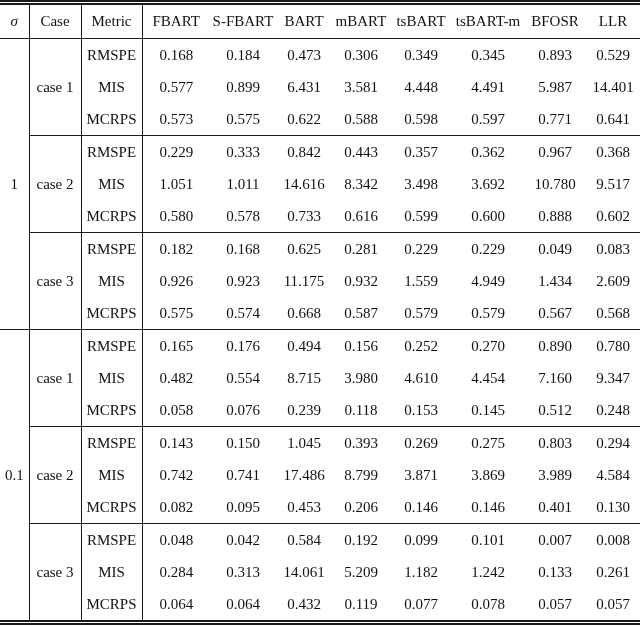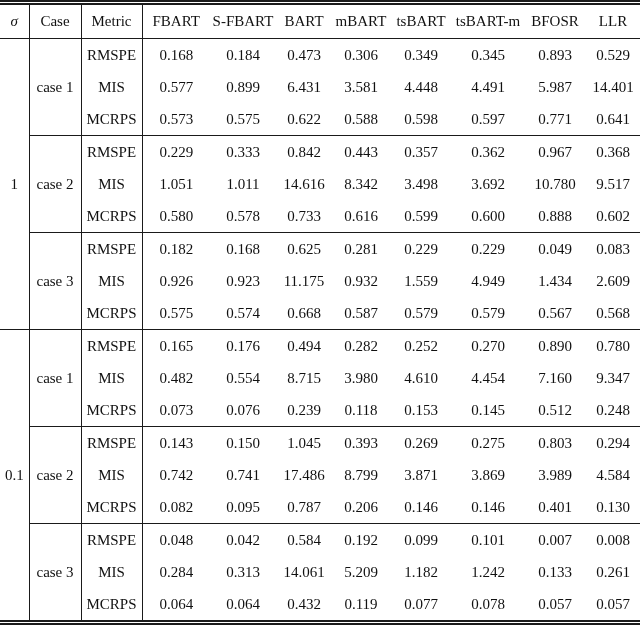--- a/index.html
+++ b/index.html
@@ -193,40 +193,40 @@
           <td class="bold">0.567</td>
           <td class="bold">0.568</td>
         </tr>
         <tr class="group-sep">
           <td rowspan="9" class="v-sep">0.1</td>
           <td rowspan="3" class="v-sep">case 1</td>
           <td class="v-sep">RMSPE</td>
           <td class="bold">0.165</td>
           <td class="bold">0.176</td>
           <td>0.494</td>
-          <td>0.282</td>
+          <td>0.156</td>
           <td>0.252</td>
           <td>0.270</td>
           <td>0.890</td>
           <td>0.780</td>
         </tr>
         <tr>
           <td class="v-sep">MIS</td>
           <td class="bold">0.482</td>
           <td class="bold">0.554</td>
           <td>8.715</td>
           <td>3.980</td>
           <td>4.610</td>
           <td>4.454</td>
           <td>7.160</td>
           <td>9.347</td>
         </tr>
         <tr>
           <td class="v-sep">MCRPS</td>
-          <td class="bold">0.073</td>
+          <td class="bold">0.058</td>
           <td class="bold">0.076</td>
           <td>0.239</td>
           <td>0.118</td>
           <td>0.153</td>
           <td>0.145</td>
           <td>0.512</td>
           <td>0.248</td>
         </tr>
         <tr class="case-sep">
           <td rowspan="3" class="v-sep">case 2</td>
@@ -248,21 +248,21 @@
           <td>8.799</td>
           <td>3.871</td>
           <td>3.869</td>
           <td>3.989</td>
           <td>4.584</td>
         </tr>
         <tr>
           <td class="v-sep">MCRPS</td>
           <td class="bold">0.082</td>
           <td class="bold">0.095</td>
-          <td>0.787</td>
+          <td>0.453</td>
           <td>0.206</td>
           <td>0.146</td>
           <td>0.146</td>
           <td>0.401</td>
           <td>0.130</td>
         </tr>
         <tr class="case-sep">
           <td rowspan="3" class="v-sep">case 3</td>
           <td class="v-sep">RMSPE</td>
           <td>0.048</td>

